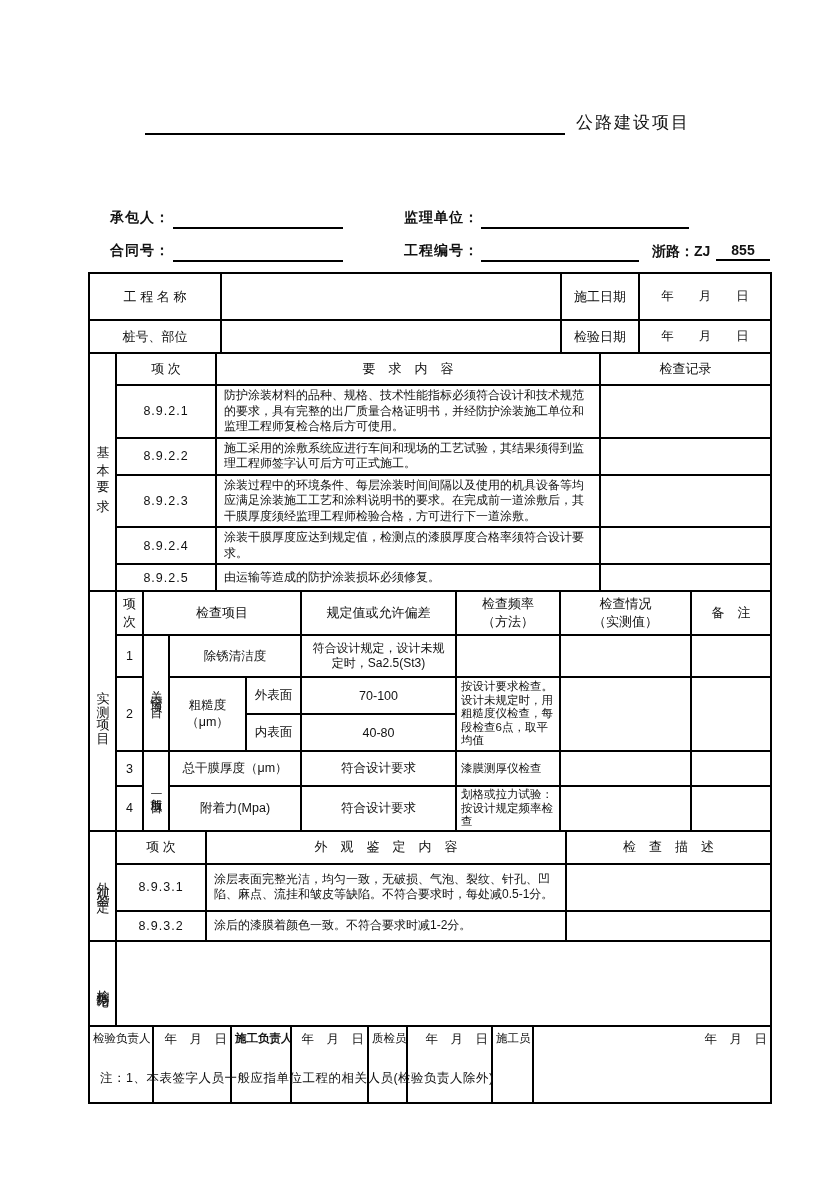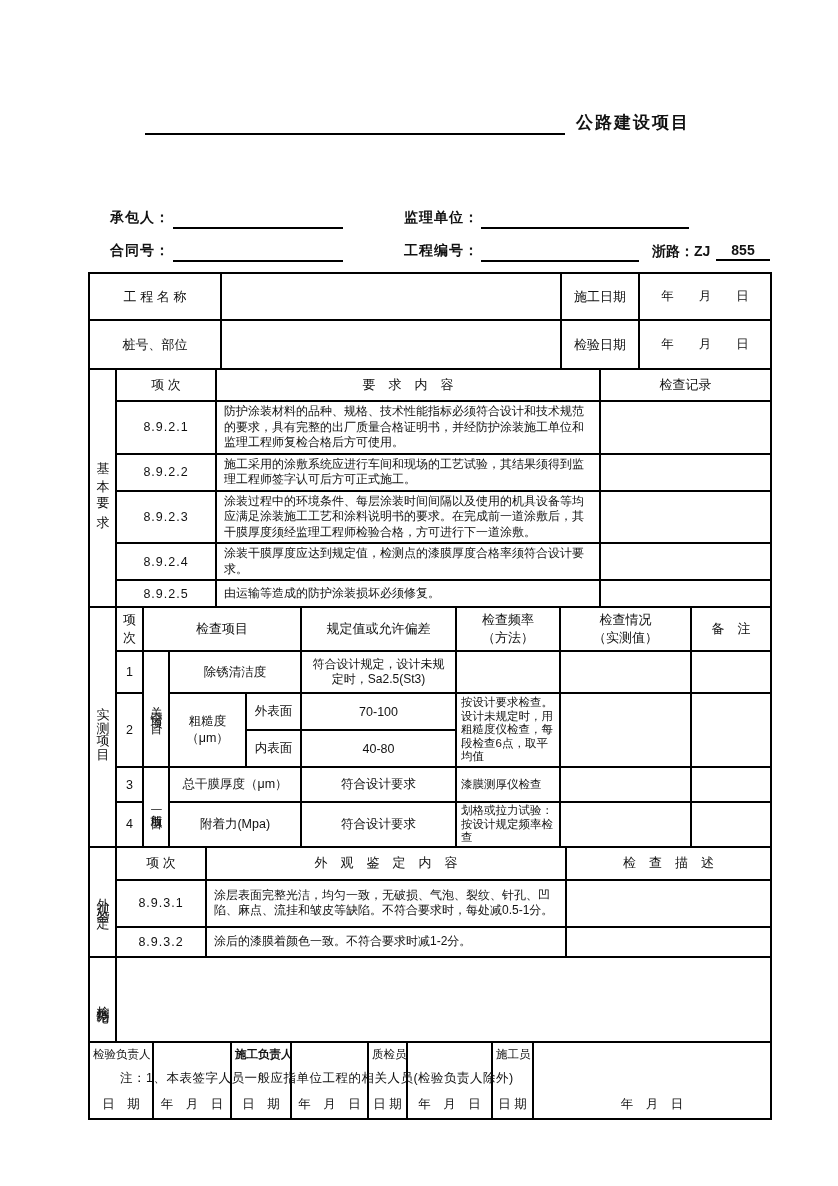--- a/index.html
+++ b/index.html
@@ -2,21 +2,21 @@
 <html><head>
 <meta charset="utf-8">
 <style>
   html,body{margin:0;padding:0;background:#ffffff;}
   .page{position:relative;width:838px;height:1186px;background:#fff;
         font-family:"Liberation Sans",sans-serif;color:#111;overflow:hidden;}
   .abs{position:absolute;}
   .rule{border-bottom:2px solid #000;height:0;}
   .fieldline{border-bottom:2px solid #000;height:18px;}
   .lbl{font-size:14px;font-weight:600;letter-spacing:1px;}
-  .proj{font-size:17px;font-weight:700;letter-spacing:2px;}
+  .proj{font-size:17px;font-weight:400;letter-spacing:2px;}
   .title{font-size:23px;font-weight:700;letter-spacing:1px;white-space:nowrap;}
   .title .blank{border-bottom:2.5px solid #000;padding:0 14px 3px 4px;}
   .title .rest{margin-left:6px;}
   .code{font-size:14px;font-weight:600;}
   .codeval{border-bottom:2px solid #000;text-align:center;font-size:14px;font-weight:600;padding:0 4px 1px 4px;}
 
   .tables{position:absolute;left:88px;top:272px;width:682px;}
   table{border-collapse:collapse;table-layout:fixed;width:682px;margin-top:-2px;}
   table.first{margin-top:0;}
   td{border:2px solid #000;font-size:12.5px;color:#111;padding:1px 4px;vertical-align:middle;
@@ -28,21 +28,21 @@
   .pre{white-space:pre-line;}
   .no{text-align:center;font-size:12.5px;letter-spacing:1px;}
   .vcell{padding:0;text-align:center;}
   .vert{writing-mode:vertical-rl;text-orientation:upright;display:inline-block;
         font-size:13px;font-weight:400;}
   .ls18{letter-spacing:18px;}
   .ls14{letter-spacing:14px;}
   .ls6{letter-spacing:6px;}
   .ls2{letter-spacing:2px;}
   .sig{padding:0;}
-  .sigwrap{display:flex;flex-direction:column;justify-content:space-between;height:66px;padding:4px 3px 5px 3px;border-radius:16px;}
+  .sigwrap{display:flex;flex-direction:row;justify-content:space-between;height:66px;padding:4px 3px 5px 3px;border-radius:16px;}
   .sigtop{font-size:12.5px;text-align:center;white-space:nowrap;}
   .sigbot{font-size:12.5px;text-align:center;white-space:nowrap;}
   .note{font-size:12.5px;letter-spacing:0.5px;}
 </style>
 </head>
 <body>
 
 <div class="page">
 
   <div class="abs rule" style="left:145px;top:133px;width:420px;"></div>
@@ -70,21 +70,21 @@
           <col style="width:78px">
           <col style="width:132px">
         </colgroup>
       <tbody>
           <tr style="height:47px">
         <td class="hdr">工 程 名 称</td>
         <td></td>
         <td class="hdr">施工日期</td>
         <td class="c">年　　月　　日</td>
       </tr>
-      <tr style="height:49px">
+      <tr style="height:33px">
         <td class="hdr">桩号、部位</td>
         <td></td>
         <td class="hdr">检验日期</td>
         <td class="c">年　　月　　日</td>
       </tr>
     </tbody>
       </table>
 
     <table>
       <colgroup>
@@ -295,15 +295,15 @@
             <div class="sigtop"></div>
             <div class="sigbot">年　月　日</div>
           </div>
         </td>
       </tr>
     </tbody>
       </table>
 
   </div>
 
-  <div class="abs note" style="left:100px;top:1070px;margin-left:20px;">注：1、本表签字人员一般应指单位工程的相关人员(检验负责人除外)</div>
+  <div class="abs note" style="left:100px;top:1070px;">注：1、本表签字人员一般应指单位工程的相关人员(检验负责人除外)</div>
 
 </div>
 
 </body></html>

